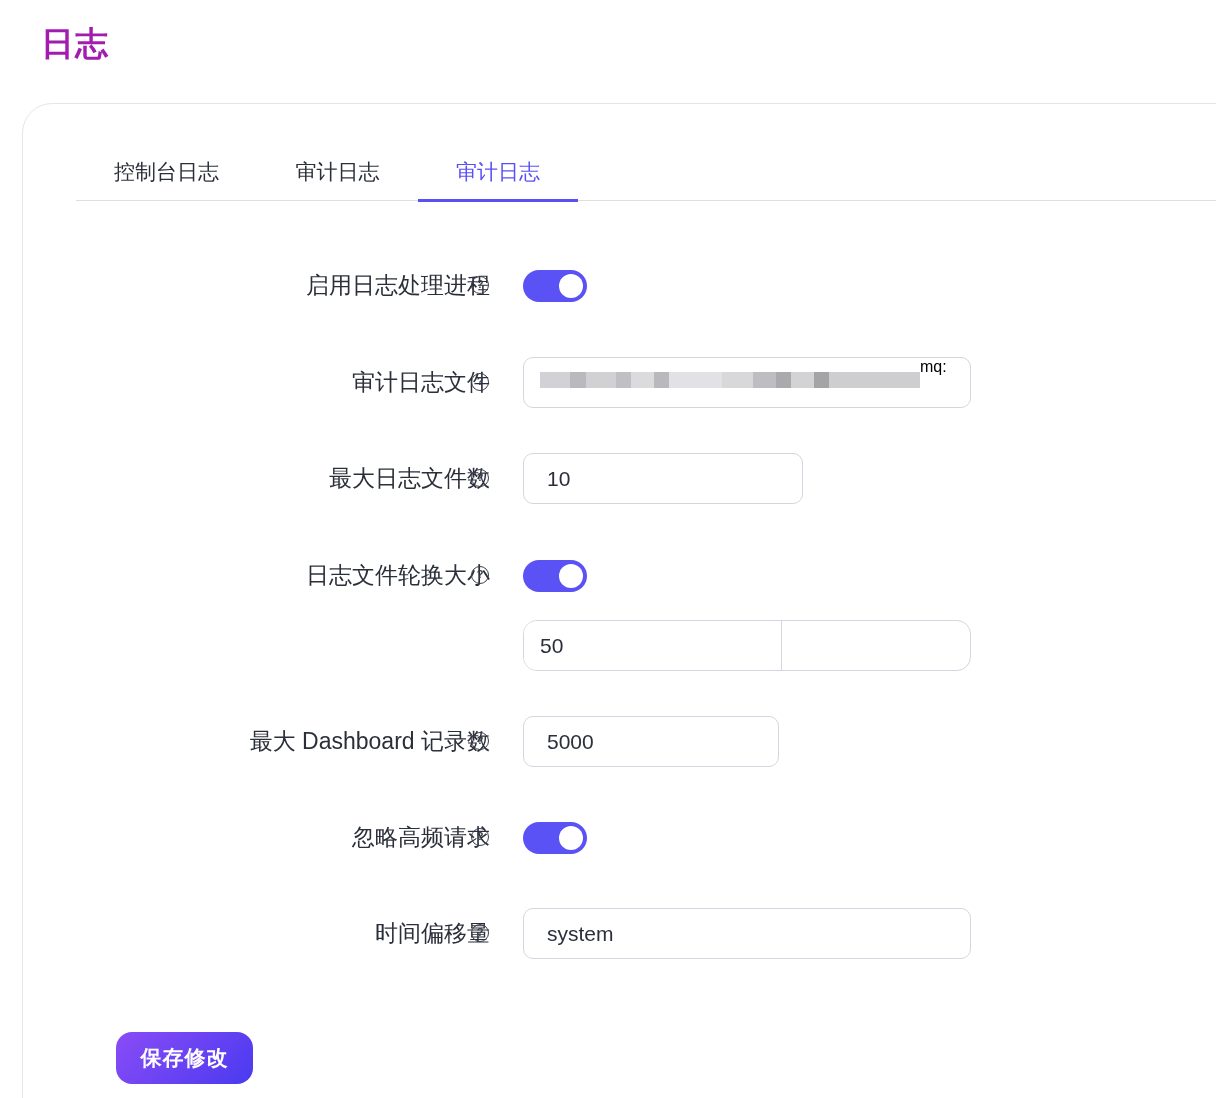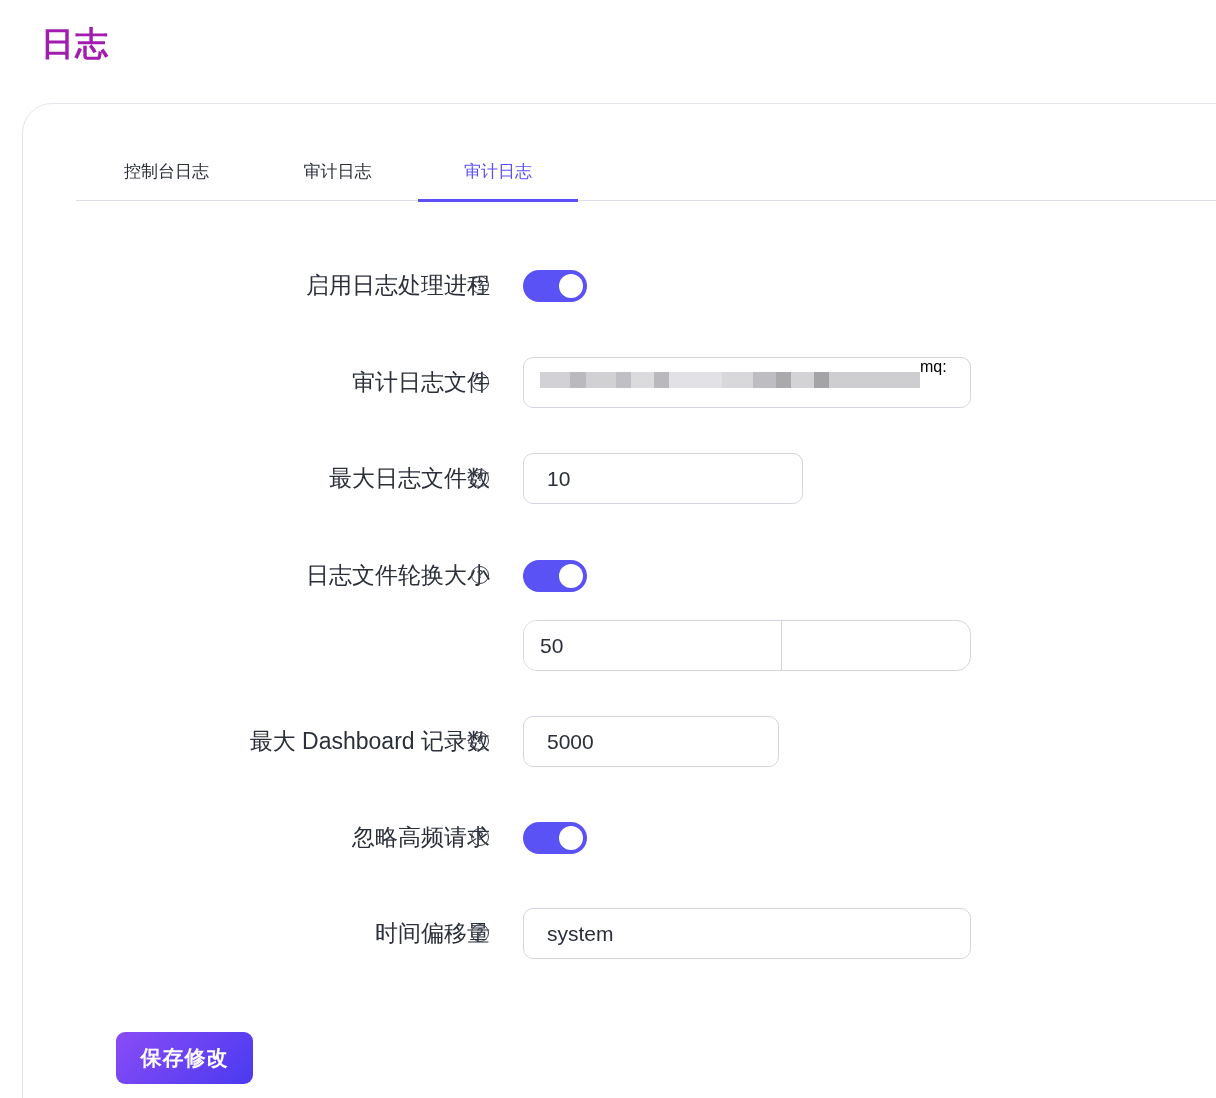--- a/index.html
+++ b/index.html
@@ -4,21 +4,21 @@
 <style>
   * { box-sizing: border-box; margin: 0; padding: 0; }
   html, body { width: 1216px; height: 1098px; overflow: hidden; background: #ffffff; }
   body { font-family: "Liberation Sans", "DejaVu Sans", sans-serif; color: #2b2f3a; position: relative; }
 
   .page-title { position: absolute; left: 26px; top: 22px; font-size: 33px; font-weight: 700; color: #a21caf; letter-spacing: 1px; margin-left: 15px; }
 
   .card { position: absolute; left: 22px; top: 103px; width: 1230px; height: 1030px; border: 1px solid #e4e6ec; border-radius: 30px; background: #fff; }
 
   .tabs { position: absolute; left: 53px; top: 38px; right: 0; height: 59px; border-bottom: 1px solid #dcdfe6; display: flex; }
-  .tab { position: relative; height: 59px; font-size: 17px; color: #2b2f3a; cursor: pointer; display: flex; align-items: center; justify-content: center; font-weight: 500; }
+  .tab { position: relative; height: 59px; font-size: 21px; color: #2b2f3a; cursor: pointer; display: flex; align-items: center; justify-content: center; font-weight: 500; }
   .tab.t0 { width: 181px; }
   .tab.t1 { width: 161px; }
   .tab.t2 { width: 160px; color: #5b4ff6; }
   .tab.active::after { content: ""; position: absolute; left: 0; right: 0; bottom: -1px; height: 3px; background: #5b4ff6; }
 
   .row { position: absolute; left: 0; width: 100%; }
   .label { position: absolute; right: 761px; font-size: 23px; color: #2b2f3a; white-space: nowrap; text-align: right; }
   .help { position: absolute; left: 448px; width: 18px; height: 18px; border: 1.5px solid #3a3e4a; border-radius: 50%; font-size: 11px; line-height: 15px; text-align: center; color: #3a3e4a; font-weight: 700; }
 
   .switch { position: absolute; left: 500px; width: 64px; height: 32px; border-radius: 16px; background: #5b52f5; cursor: pointer; }
@@ -29,21 +29,21 @@
   .blurred { position: absolute; left: 16px; top: 14px; width: 380px; height: 16px;
     background: linear-gradient(90deg, #c8c8cc 0 8%, #a9a9ae 8% 12%, #c6c6ca 12% 20%, #b1b1b6 20% 24%, #d3d3d6 24% 30%, #a8a8ad 30% 34%, #dcdce0 34% 48%, #cfcfd3 48% 56%, #aeaeb3 56% 62%, #969699 62% 66%, #c9c9cd 66% 72%, #8e8e92 72% 76%, #c2c2c6 76% 100%);
     opacity: 0.8; filter: blur(0.5px); }
   .blurred-tail { position: absolute; left: 396px; top: 0; font-size: 16px; color: #000000; }
 
   .group { position: absolute; left: 500px; width: 448px; height: 51px; border: 1.5px solid #d3d6de; border-radius: 14px; overflow: hidden; display: flex; }
   .group .num { width: 258px; height: 100%; display: flex; align-items: center; padding-left: 16px; font-size: 21px; color: #2b2f3a; background: #fff; border-right: 1.5px solid #d3d6de; cursor: text; }
   .group .unit { flex: 1; height: 100%; display: flex; align-items: center; padding-left: 18px; font-size: 21px; color: #2b2f3a; background: #f7f8fb; position: relative; cursor: pointer; }
   .chev { position: absolute; right: 22px; top: 17px; width: 10px; height: 10px; border-right: 1.5px solid #9aa0ab; border-bottom: 1.5px solid #9aa0ab; transform: rotate(45deg); }
 
-  .save-btn { position: absolute; left: 93px; top: 928px; width: 137px; height: 52px; border-radius: 9px; background: linear-gradient(135deg, #8a4cf6 0%, #4a3af0 100%); color: #fff; font-size: 21px; font-weight: 700; border: none; display: flex; align-items: center; justify-content: center; cursor: pointer; letter-spacing: 1px; }
+  .save-btn { position: absolute; left: 93px; top: 928px; width: 137px; height: 52px; border-radius: 16px; background: linear-gradient(135deg, #8a4cf6 0%, #4a3af0 100%); color: #fff; font-size: 21px; font-weight: 700; border: none; display: flex; align-items: center; justify-content: center; cursor: pointer; letter-spacing: 1px; }
 </style>
 </head>
 <body>
 
 <div class="page-title">日志</div>
 
 <div class="card">
 
   <div class="tabs">
     <div class="tab t0">控制台日志</div>

